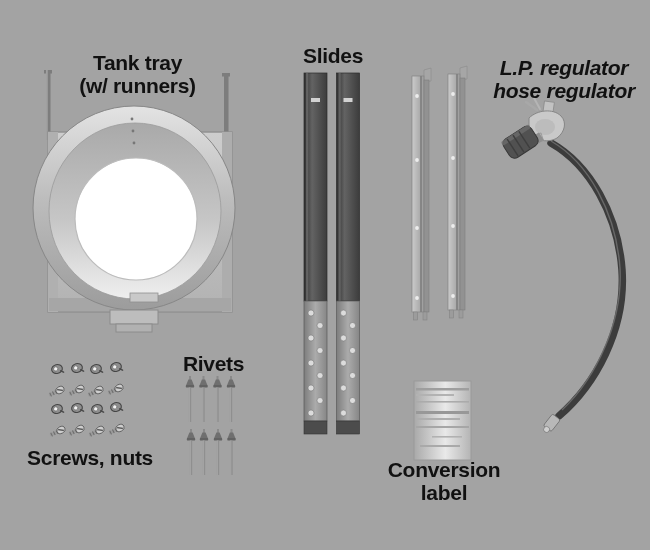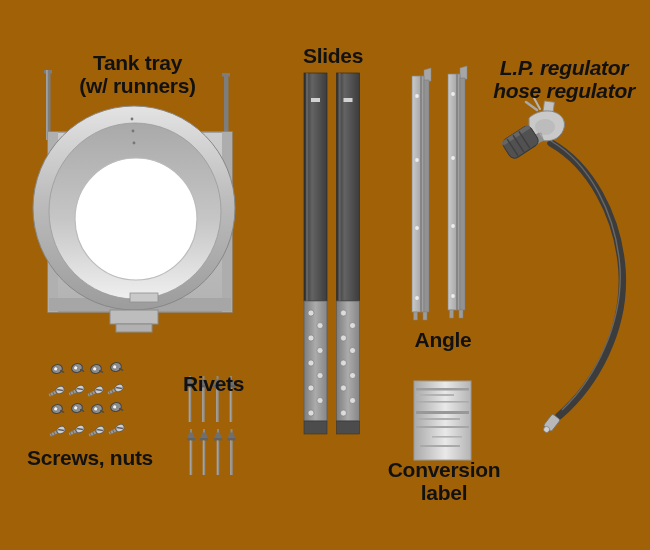--- a/index.html
+++ b/index.html
@@ -1,17 +1,17 @@
 <!DOCTYPE html>
 <html><head>
 <meta charset="utf-8">
 <style>
   html,body{margin:0;padding:0;background:#ffffff;}
   #stage{
-    position:relative;width:650px;height:550px;background:#a16207;
+    position:relative;width:650px;height:550px;background:#a3a3a3;
     font-family:"Liberation Sans",sans-serif;overflow:hidden;
   }
   .part-label{
     position:absolute;text-align:center;color:#111111;
     font-weight:700;font-size:21px;line-height:23px;letter-spacing:-0.3px;
     white-space:nowrap;
   }
   .part-label span{display:block;}
   #figure-svg{position:absolute;left:0;top:0;}
 </style>
@@ -221,24 +221,23 @@
   <div class="part-label" style="left:283px;top:44px;width:100px;">
     <span>Slides</span>
   </div>
 
   <div class="part-label" style="left:479px;top:56px;width:170px;font-style:italic;">
     <span>L.P. regulator</span>
     <span>hose regulator</span>
   </div>
 
   <div class="part-label" style="left:393px;top:328px;width:100px;">
-    <span>Angle</span>
-  </div>
-
-  <div class="part-label" style="left:166px;top:352px;width:95px;margin-top:20px;">
+  </div>
+
+  <div class="part-label" style="left:166px;top:352px;width:95px;">
     <span>Rivets</span>
   </div>
 
   <div class="part-label" style="left:8px;top:446px;width:145px;text-align:right;">
     <span>Screws, nuts</span>
   </div>
 
   <div class="part-label" style="left:384px;top:458px;width:120px;">
     <span>Conversion</span>
     <span>label</span>

